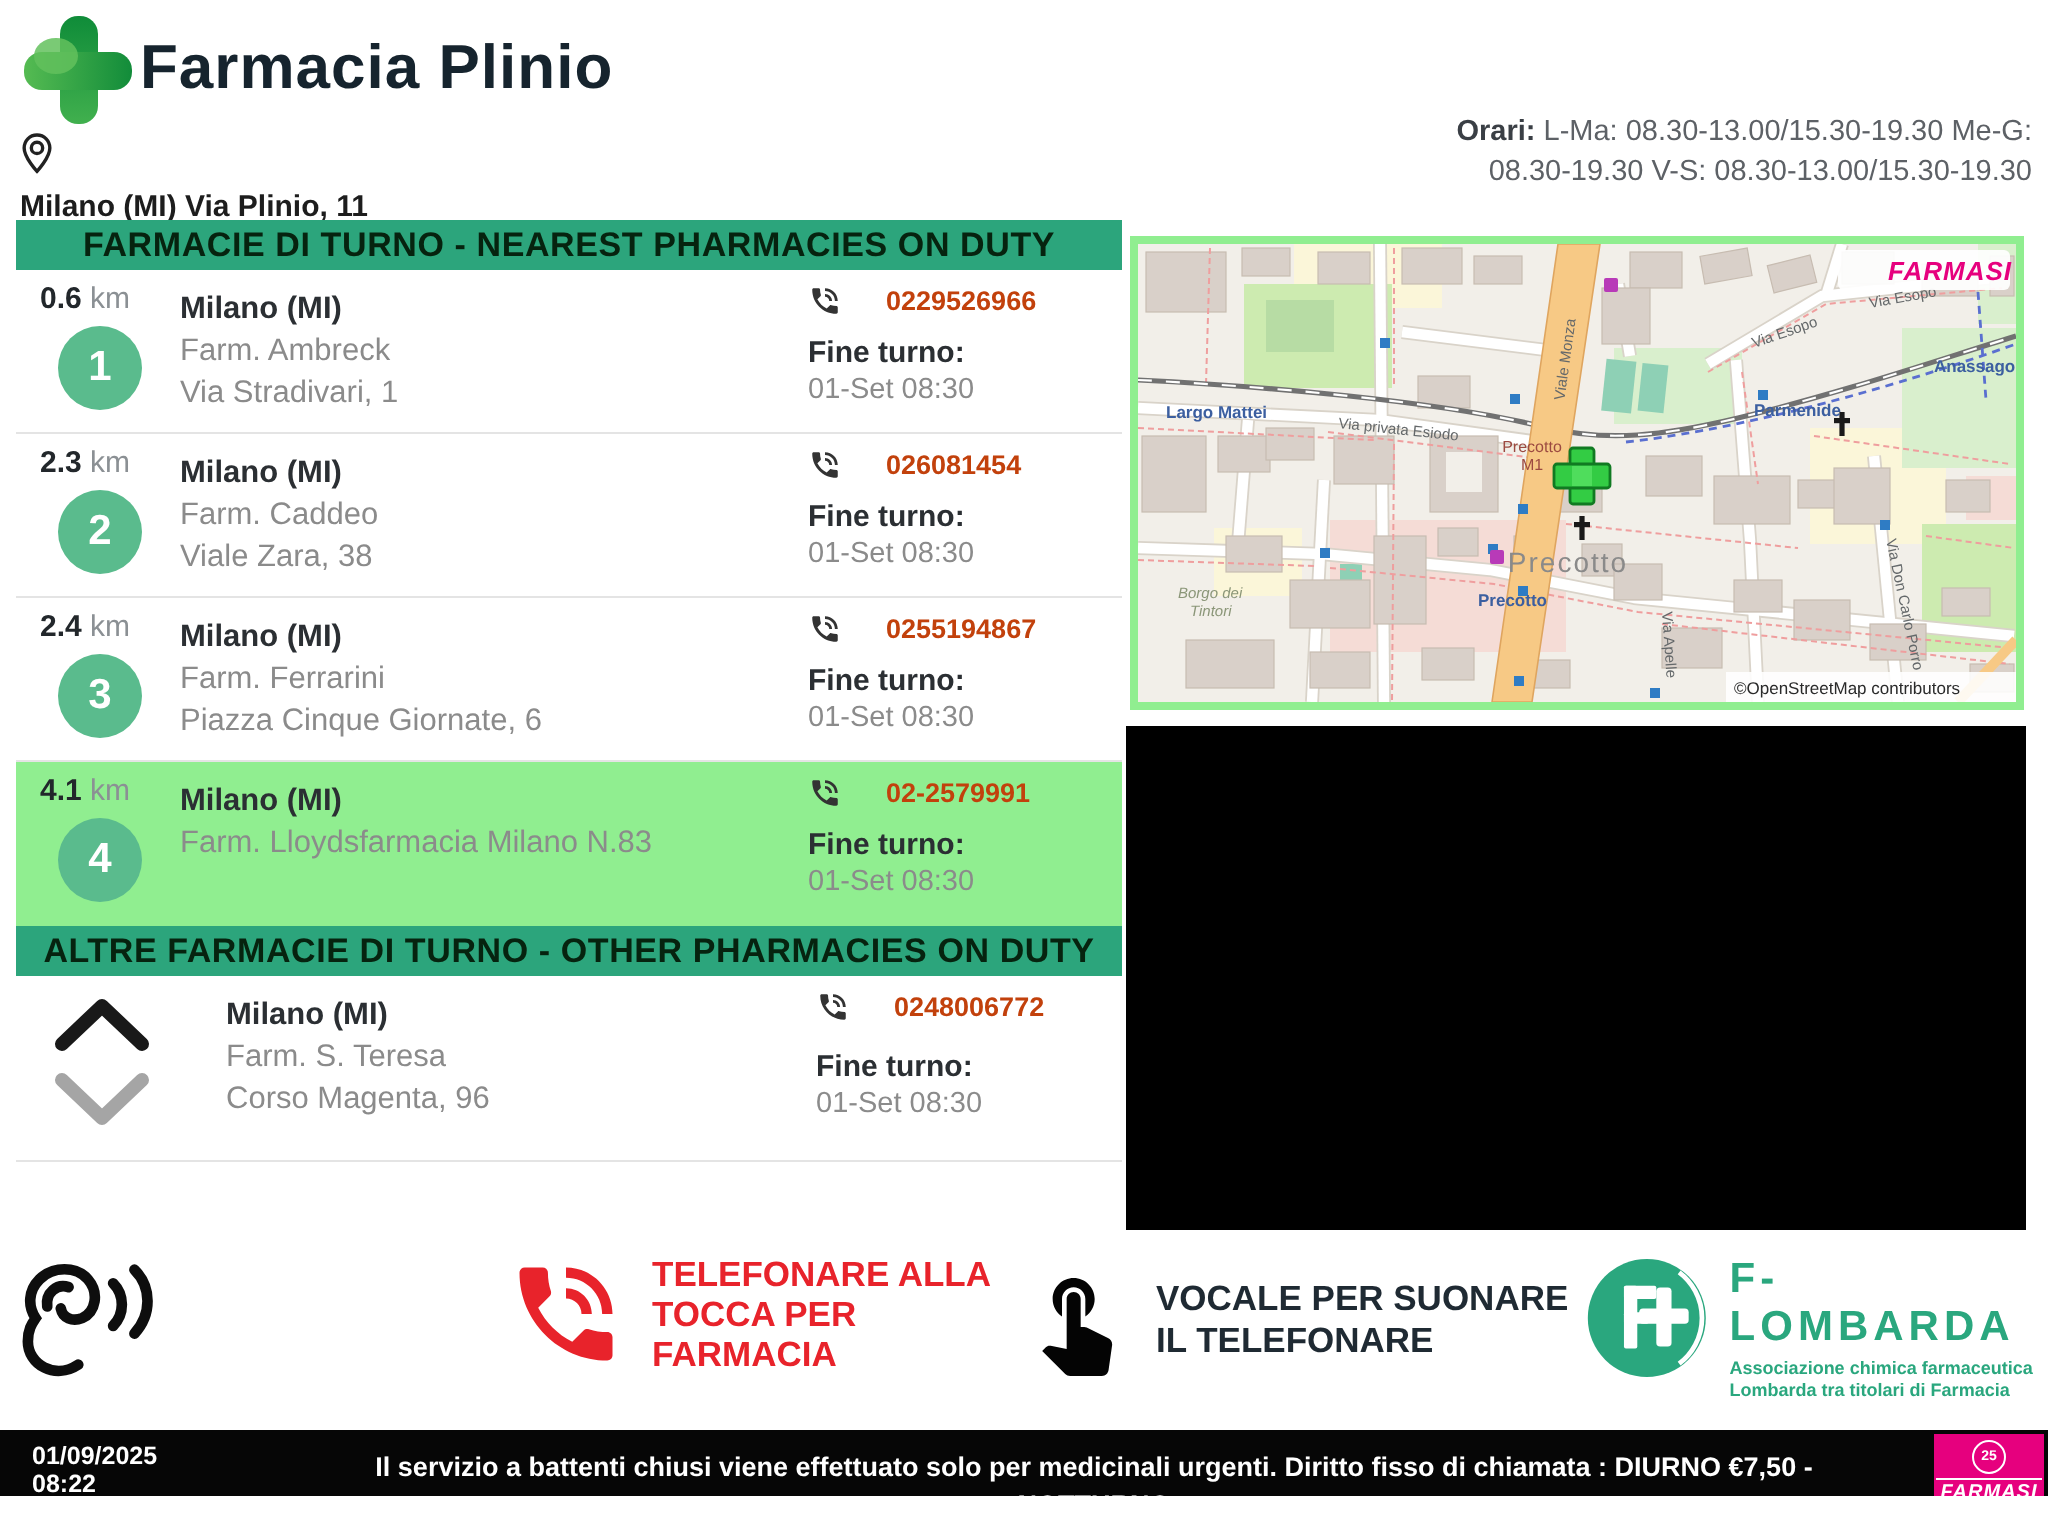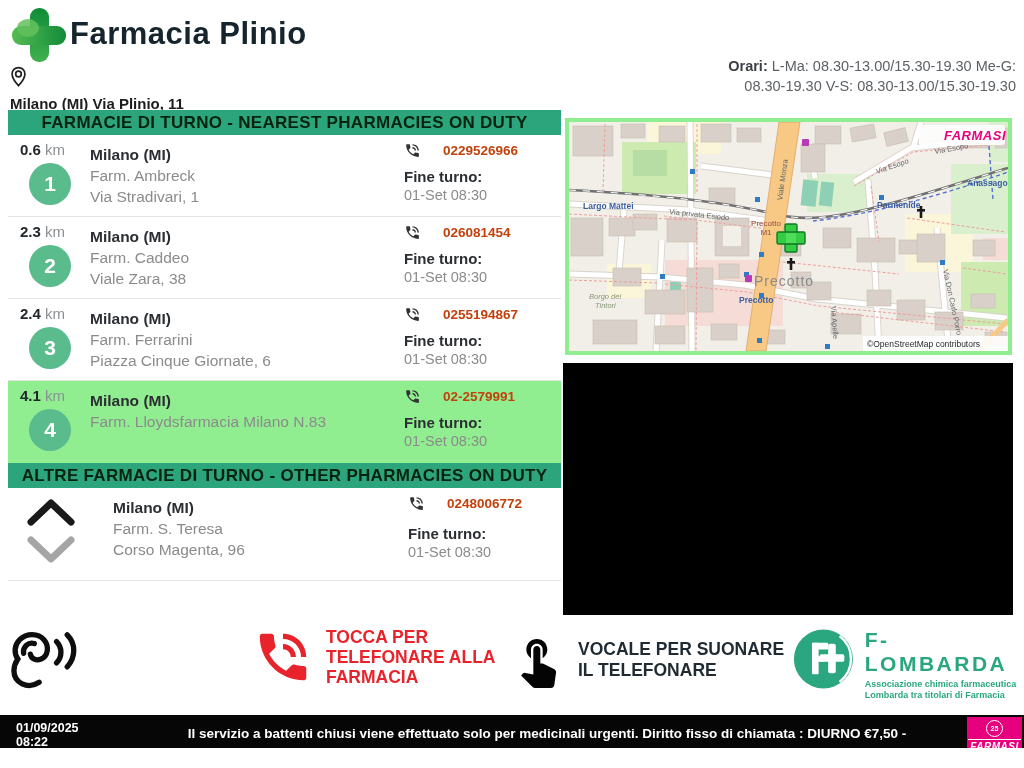--- a/index.html
+++ b/index.html
@@ -416,22 +416,22 @@
         <path d="M63,5 C72,14 72,28 63,38"></path>
       </g>
     </svg>
   </div>
 
   <div class="action act2">
     <svg width="62" height="62" viewBox="0 0 24 24">
       <path fill="#e8232b" d="M20 15.5c-1.25 0-2.45-.2-3.57-.57-.35-.11-.74-.03-1.02.24l-2.2 2.2c-2.83-1.44-5.15-3.75-6.59-6.59l2.2-2.21c.28-.26.36-.65.25-1C8.7 6.45 8.5 5.25 8.5 4c0-.55-.45-1-1-1H4c-.55 0-1 .45-1 1 0 9.39 7.61 17 17 17 .55 0 1-.45 1-1v-3.5c0-.55-.45-1-1-1zM19 12h2c0-4.97-4.03-9-9-9v2c3.87 0 7 3.13 7 7zm-4 0h2c0-2.76-2.24-5-5-5v2c1.66 0 3 1.34 3 3z"></path>
     </svg>
     <div class="a-label red">
+      <div>TELEFONARE ALLA</div>
       <div>TOCCA PER</div>
-      <div>TELEFONARE ALLA</div>
       <div>FARMACIA</div>
     </div>
   </div>
 
   <div class="action act3">
     <svg width="56" height="76" viewBox="0 0 24 24">
       <path fill="#040404" d="M9 11.24V7.5C9 6.12 10.12 5 11.5 5S14 6.12 14 7.5v3.74c1.21-.81 2-2.18 2-3.74C16 5.01 13.99 3 11.5 3S7 5.01 7 7.5c0 1.56.79 2.93 2 3.74zm9.84 4.63l-4.54-2.26c-.17-.07-.35-.11-.54-.11H13v-6c0-.83-.67-1.5-1.5-1.5S10 6.67 10 7.5v10.74l-3.43-.72c-.08-.01-.15-.02-.24-.02-.31 0-.59.13-.79.33l-.79.8 4.94 4.94c.27.27.65.43 1.06.43h6.79c.75 0 1.33-.55 1.44-1.28l.75-5.27c.01-.07.02-.14.02-.2 0-.62-.38-1.16-.91-1.38z"></path>
     </svg>
     <div class="a-label">
       <div>VOCALE PER SUONARE</div>

